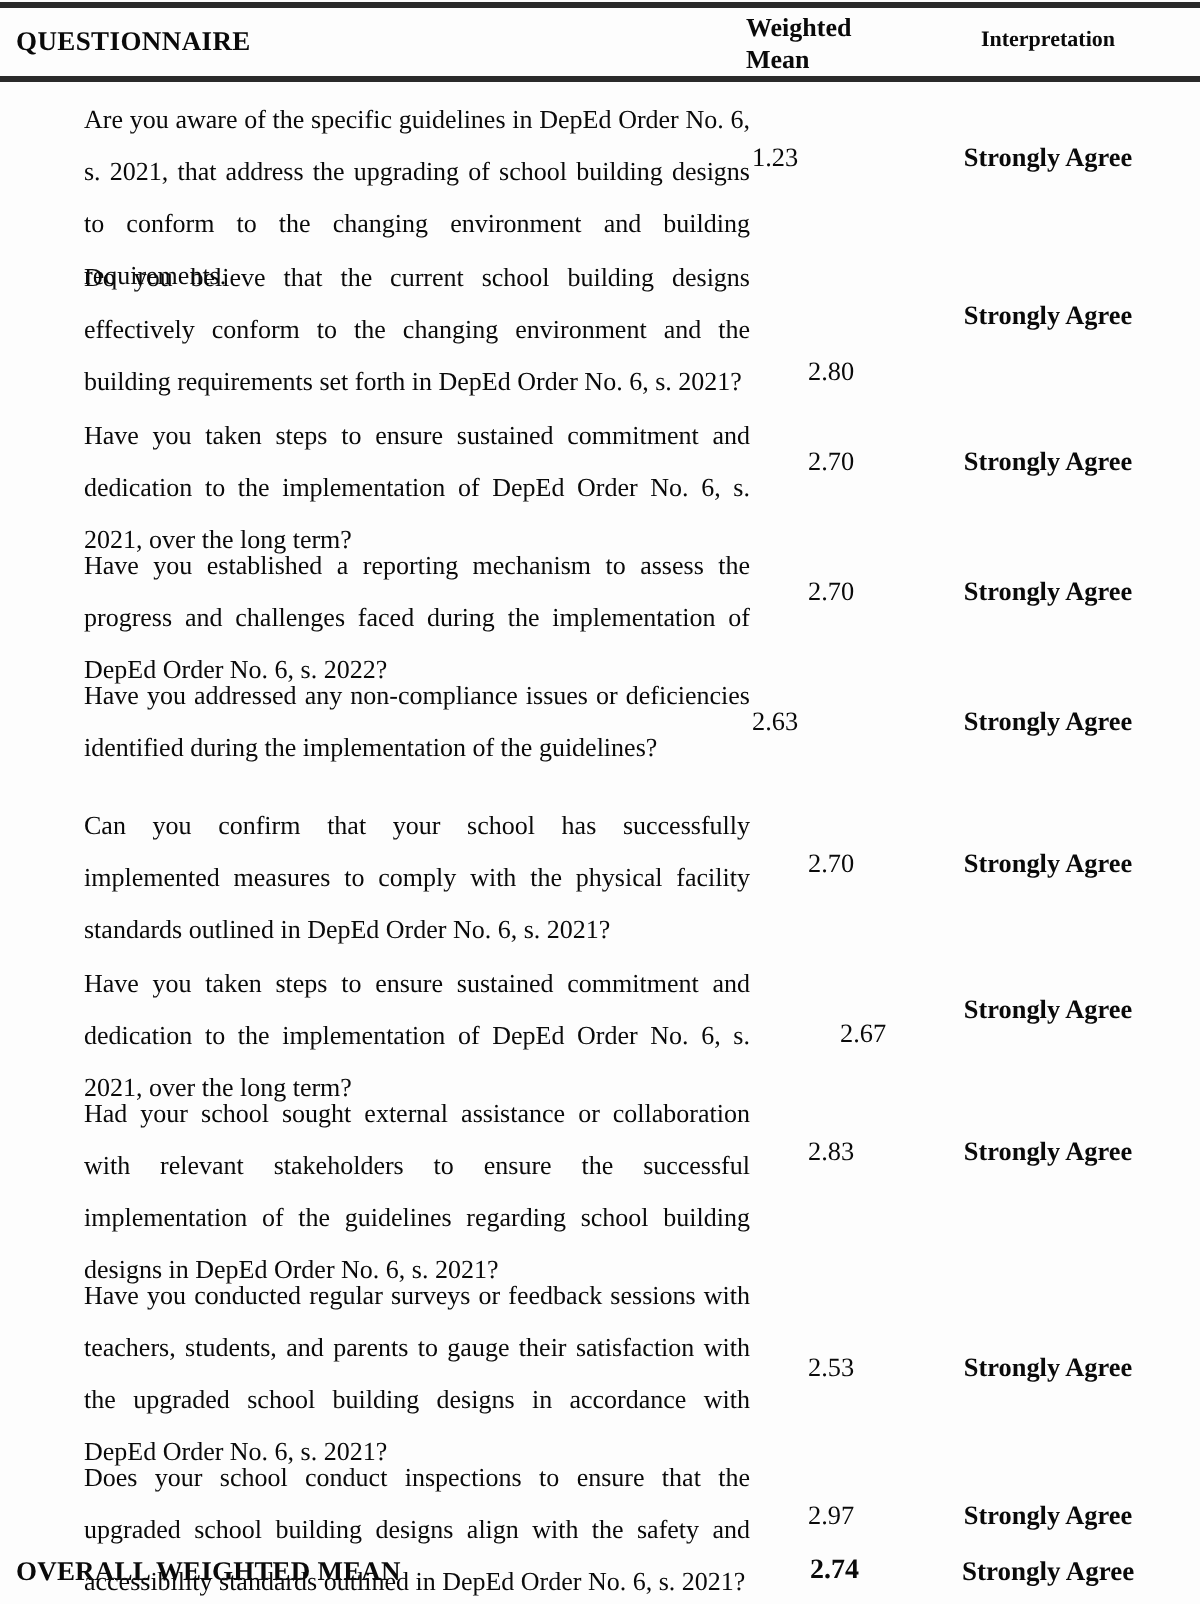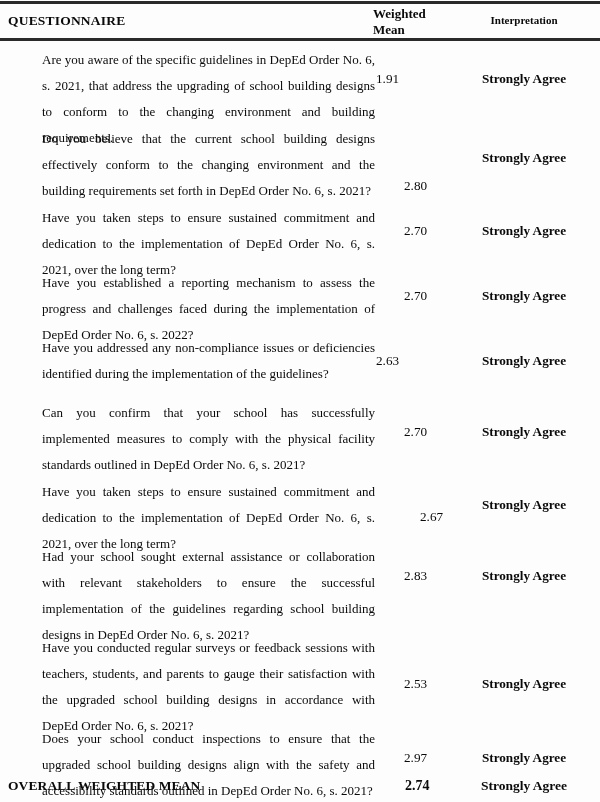--- a/index.html
+++ b/index.html
@@ -174,21 +174,21 @@
       <div class="th-weighted">
         <span>Weighted</span>
         <span>Mean</span>
       </div>
       <div class="th-interpretation">Interpretation</div>
     </div>
 
     <div class="rows" id="rows-container">
         <div class="row" style="height: 0px;">
           <div class="q-cell" style="top: 6px;">Are you aware of the specific guidelines in DepEd Order No. 6, s. 2021, that address the upgrading of school building designs to conform to the changing environment and building requirements.</div>
-          <div class="m-cell" style="top: 29px; left: 376px;">1.91</div>
+          <div class="m-cell" style="top: 29px; left: 376px;">1.23</div>
           <div class="i-cell" style="top: 29px;">Strongly Agree</div>
         </div>
         <div class="row" style="height: 0px;">
           <div class="q-cell" style="top: 85px;">Do you believe that the current school building designs effectively conform to the changing environment and the building requirements set forth in DepEd Order No. 6, s. 2021?</div>
           <div class="m-cell" style="top: 108px; left: 404px; margin-top: 28px;">2.80</div>
           <div class="i-cell" style="top: 108px;">Strongly Agree</div>
         </div>
         <div class="row" style="height: 0px;">
           <div class="q-cell" style="top: 164px;">Have you taken steps to ensure sustained commitment and dedication to the implementation of DepEd Order No. 6, s. 2021, over the long term?</div>
           <div class="m-cell" style="top: 181px; left: 404px;">2.70</div>

